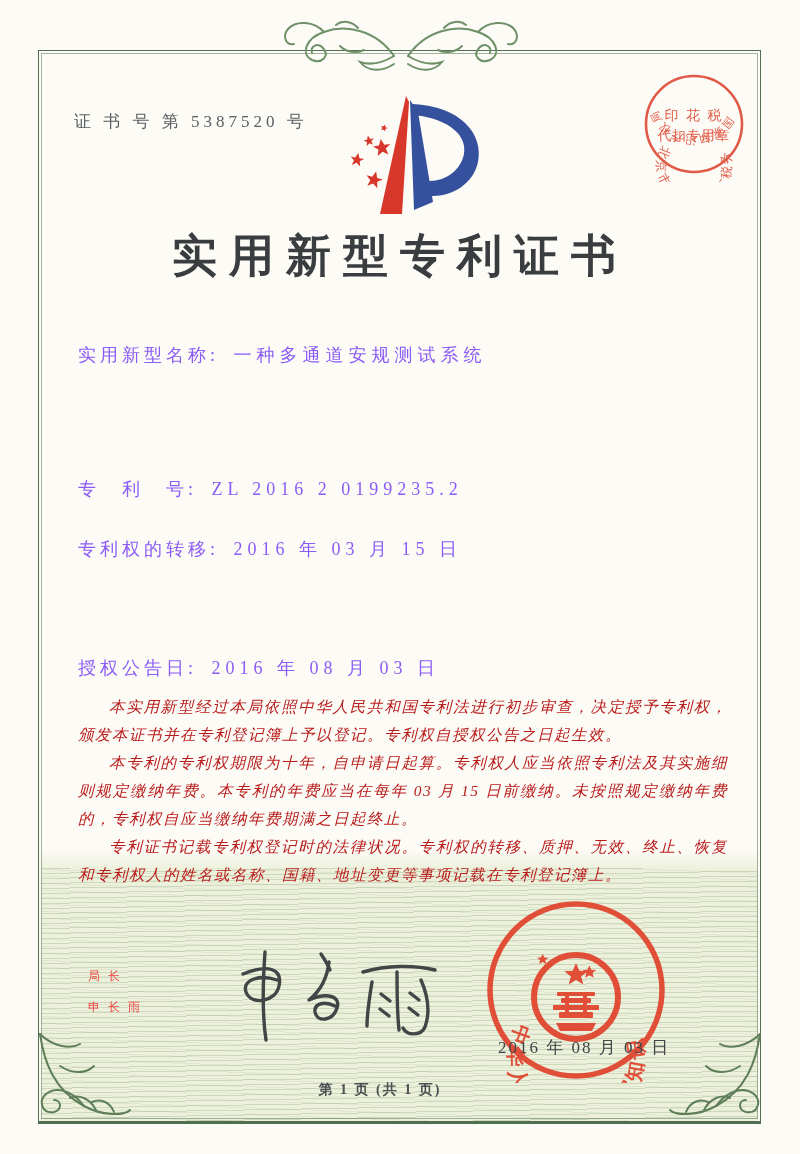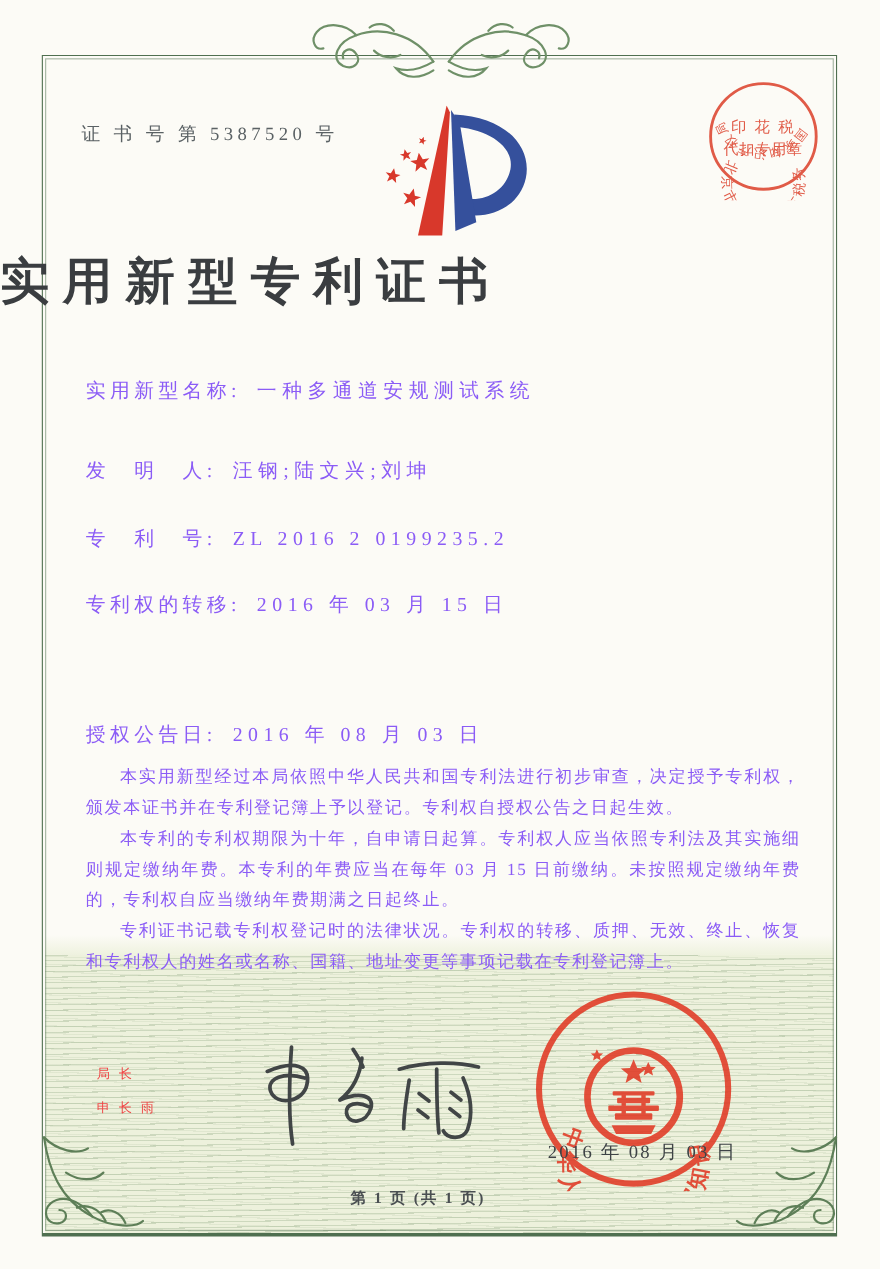--- a/index.html
+++ b/index.html
@@ -30,33 +30,33 @@
   }
   .guilloche::before{
     content:"";position:absolute;left:0;right:0;top:-18px;height:18px;
     background:linear-gradient(180deg, rgba(237,241,220,0) 0%, rgba(237,241,220,.9) 100%);
   }
   .cert-no{
     position:absolute;left:74px;top:110px;
     font-size:17px;letter-spacing:4px;color:#5a6164;
   }
   .title{
-    position:absolute;left:0;right:0;top:226px;text-align:left;
+    position:absolute;left:0;right:0;top:226px;text-align:center;
     font-size:45px;font-weight:600;letter-spacing:12px;color:#3a3d40;
   }
   .field{
     position:absolute;left:78px;
     font-size:18px;color:#8b5cf6;letter-spacing:4px;white-space:nowrap;
   }
   .field .val{letter-spacing:5px;margin-left:6px;}
   .f0{top:343px}.f1{top:416px}.f2{top:477px}.f3{top:537px}.f4{top:597px}.f5{top:656px}
   .body-text{
     position:absolute;left:78px;top:693px;width:650px;
-    font-size:15.5px;line-height:28px;color:#8b5cf6;
-    text-align:justify;letter-spacing:1.5px;
+    font-size:15.5px;line-height:28px;color:#b91c1c;
+    text-align:justify;letter-spacing:1.5px;font-style:italic;
   }
   .body-text p{margin:0;text-indent:2em;}
   .signer{
     position:absolute;left:88px;top:968px;z-index:2;
     font-size:12px;color:#ef4444;letter-spacing:8px;
   }
   .signer div{margin-bottom:14px;}
   .signature{position:absolute;left:205px;top:938px;z-index:2;}
   .seal{position:absolute;left:483px;top:897px;z-index:1;}
   .issue-date{
@@ -156,24 +156,20 @@
     <text x="58" y="54" text-anchor="middle" font-size="14" letter-spacing="2" fill="#dd4530">印 花 税</text>
     <text x="58" y="74" text-anchor="middle" font-size="13.5" letter-spacing="1" fill="#dd4530">代扣专用章</text>
   </svg>
 
   <div class="title">实用新型专利证书</div>
 
   <div class="field f0">
     <span class="lab">实用新型名称:</span>
     <span class="val">一种多通道安规测试系统</span>
   </div>
-  <div class="field f1">
-    <span class="lab">发　明　人:</span>
-    <span class="val">汪钢;陆文兴;刘坤</span>
-  </div>
   <div class="field f2">
     <span class="lab">专　利　号:</span>
     <span class="val">ZL 2016 2 0199235.2</span>
   </div>
   <div class="field f3">
     <span class="lab">专利权的转移:</span>
     <span class="val">2016 年 03 月 15 日</span>
   </div>
   <div class="field f5">
     <span class="lab">授权公告日:</span>

